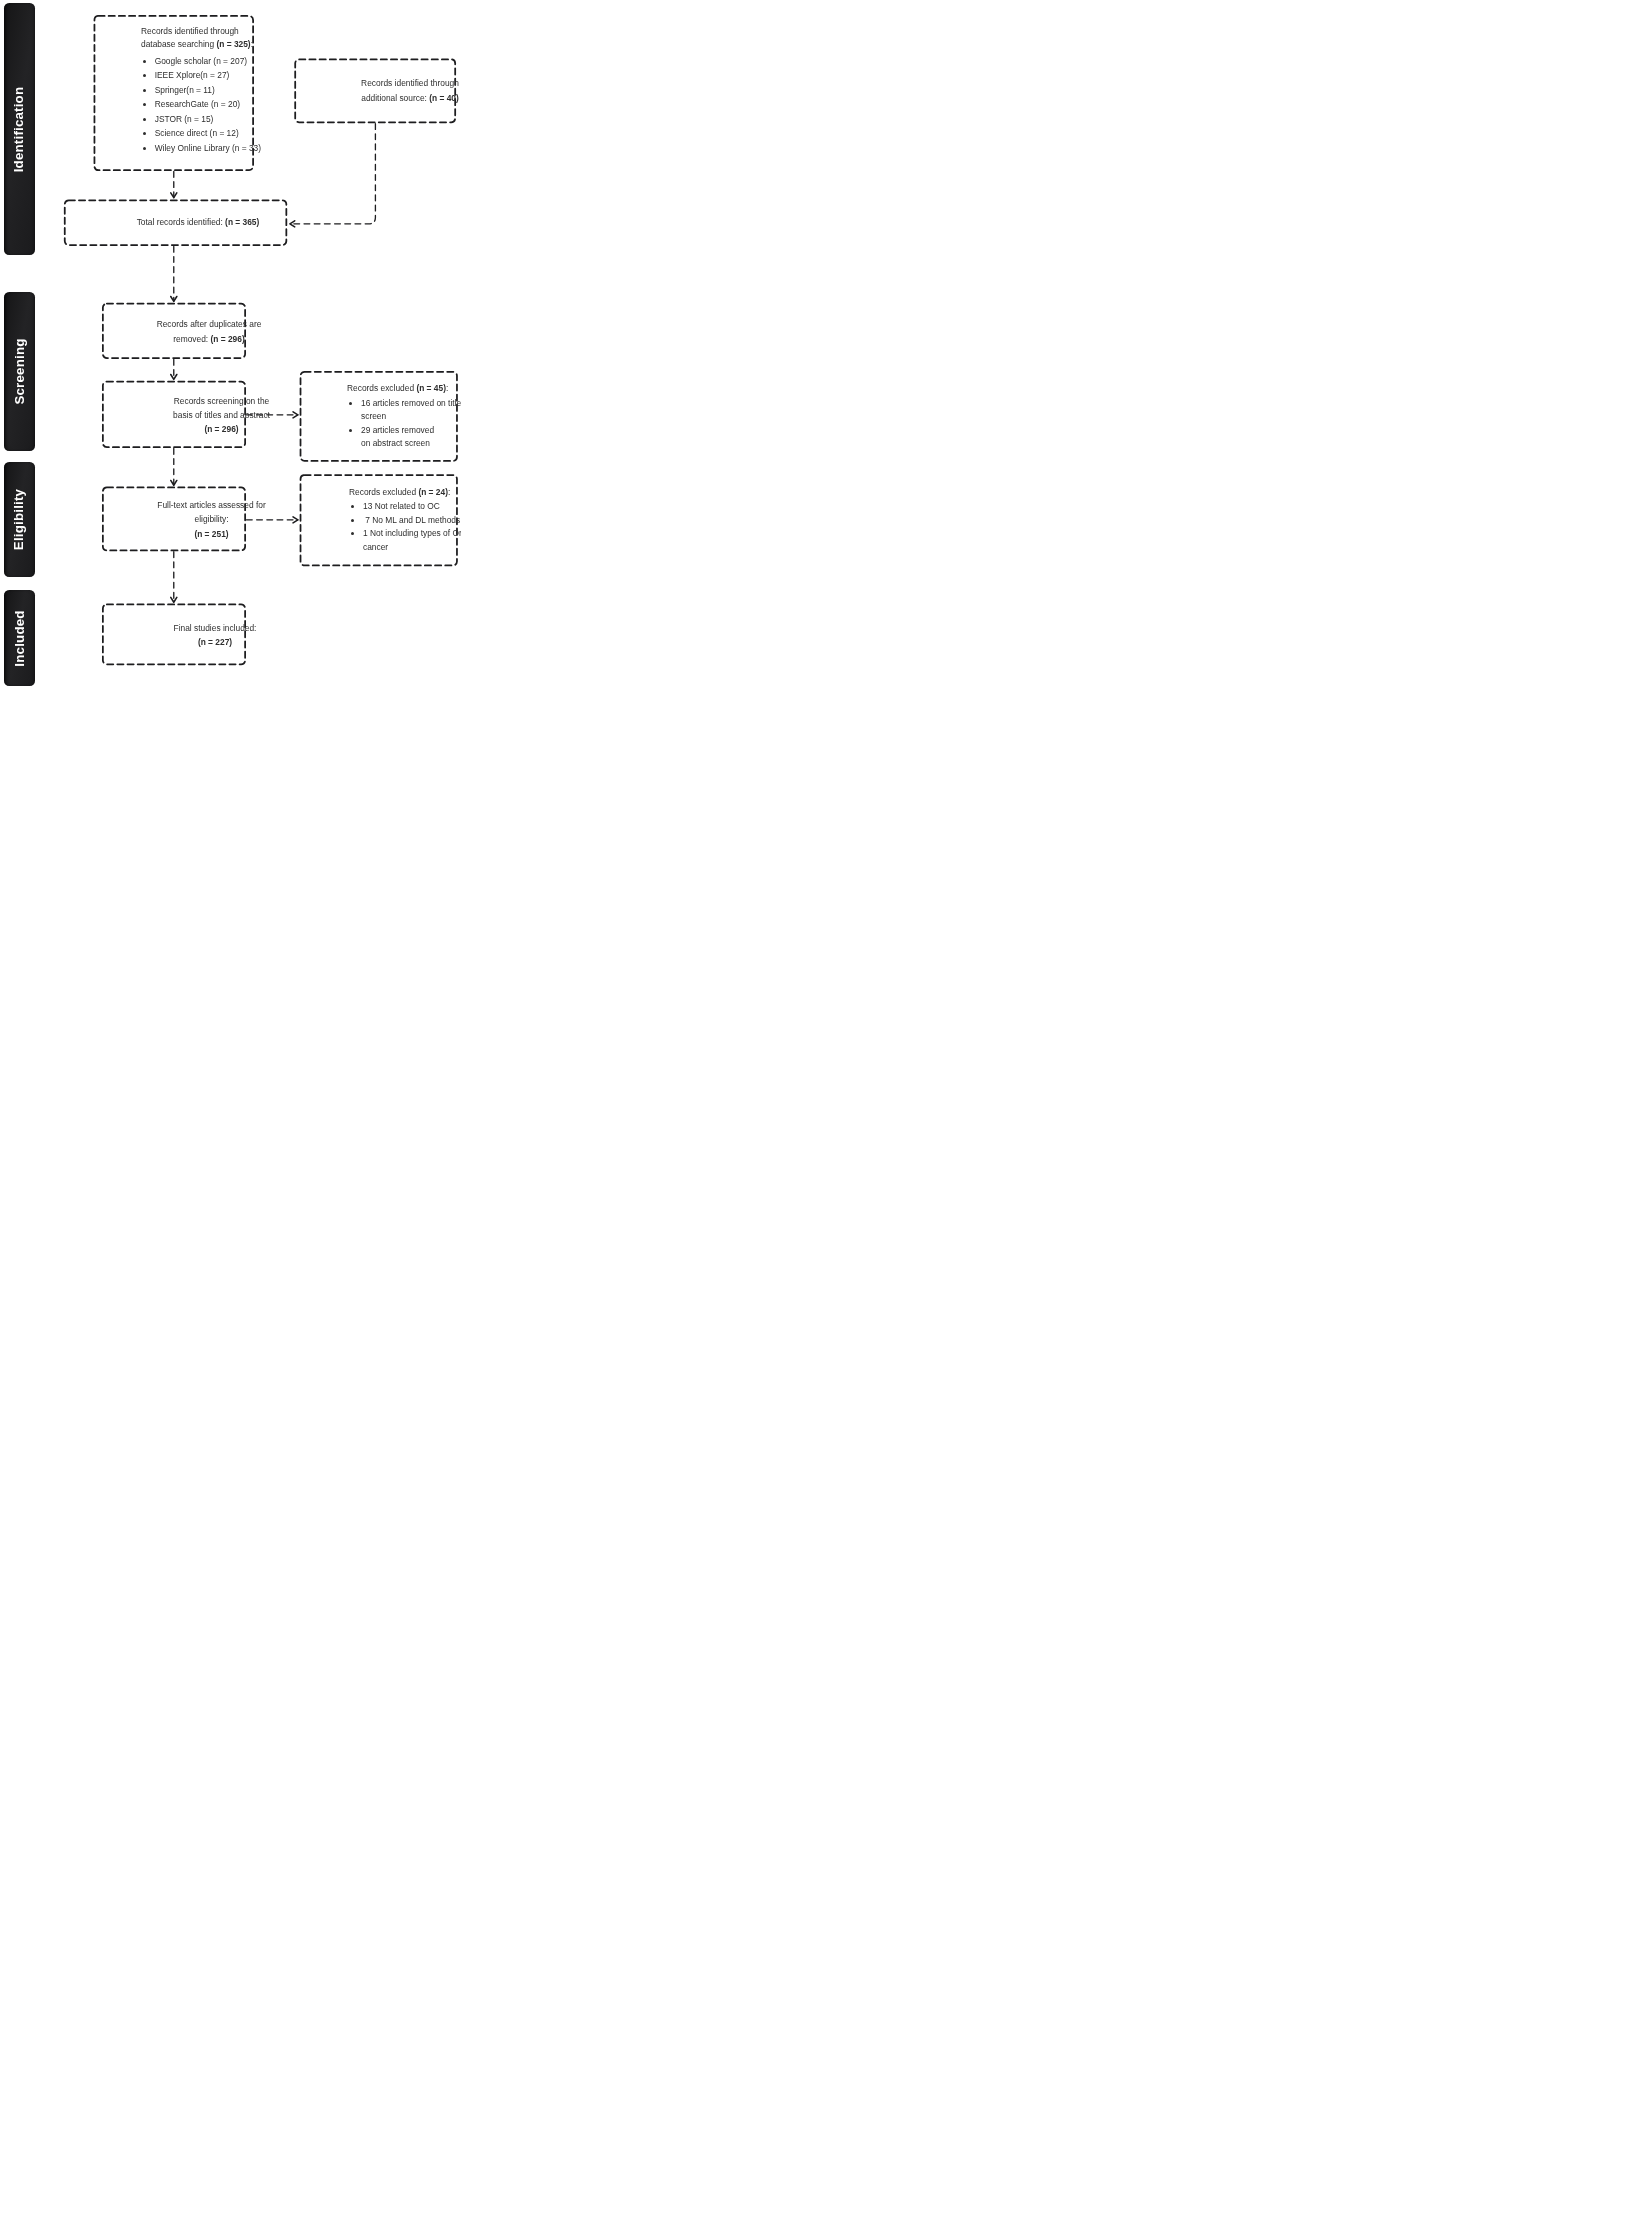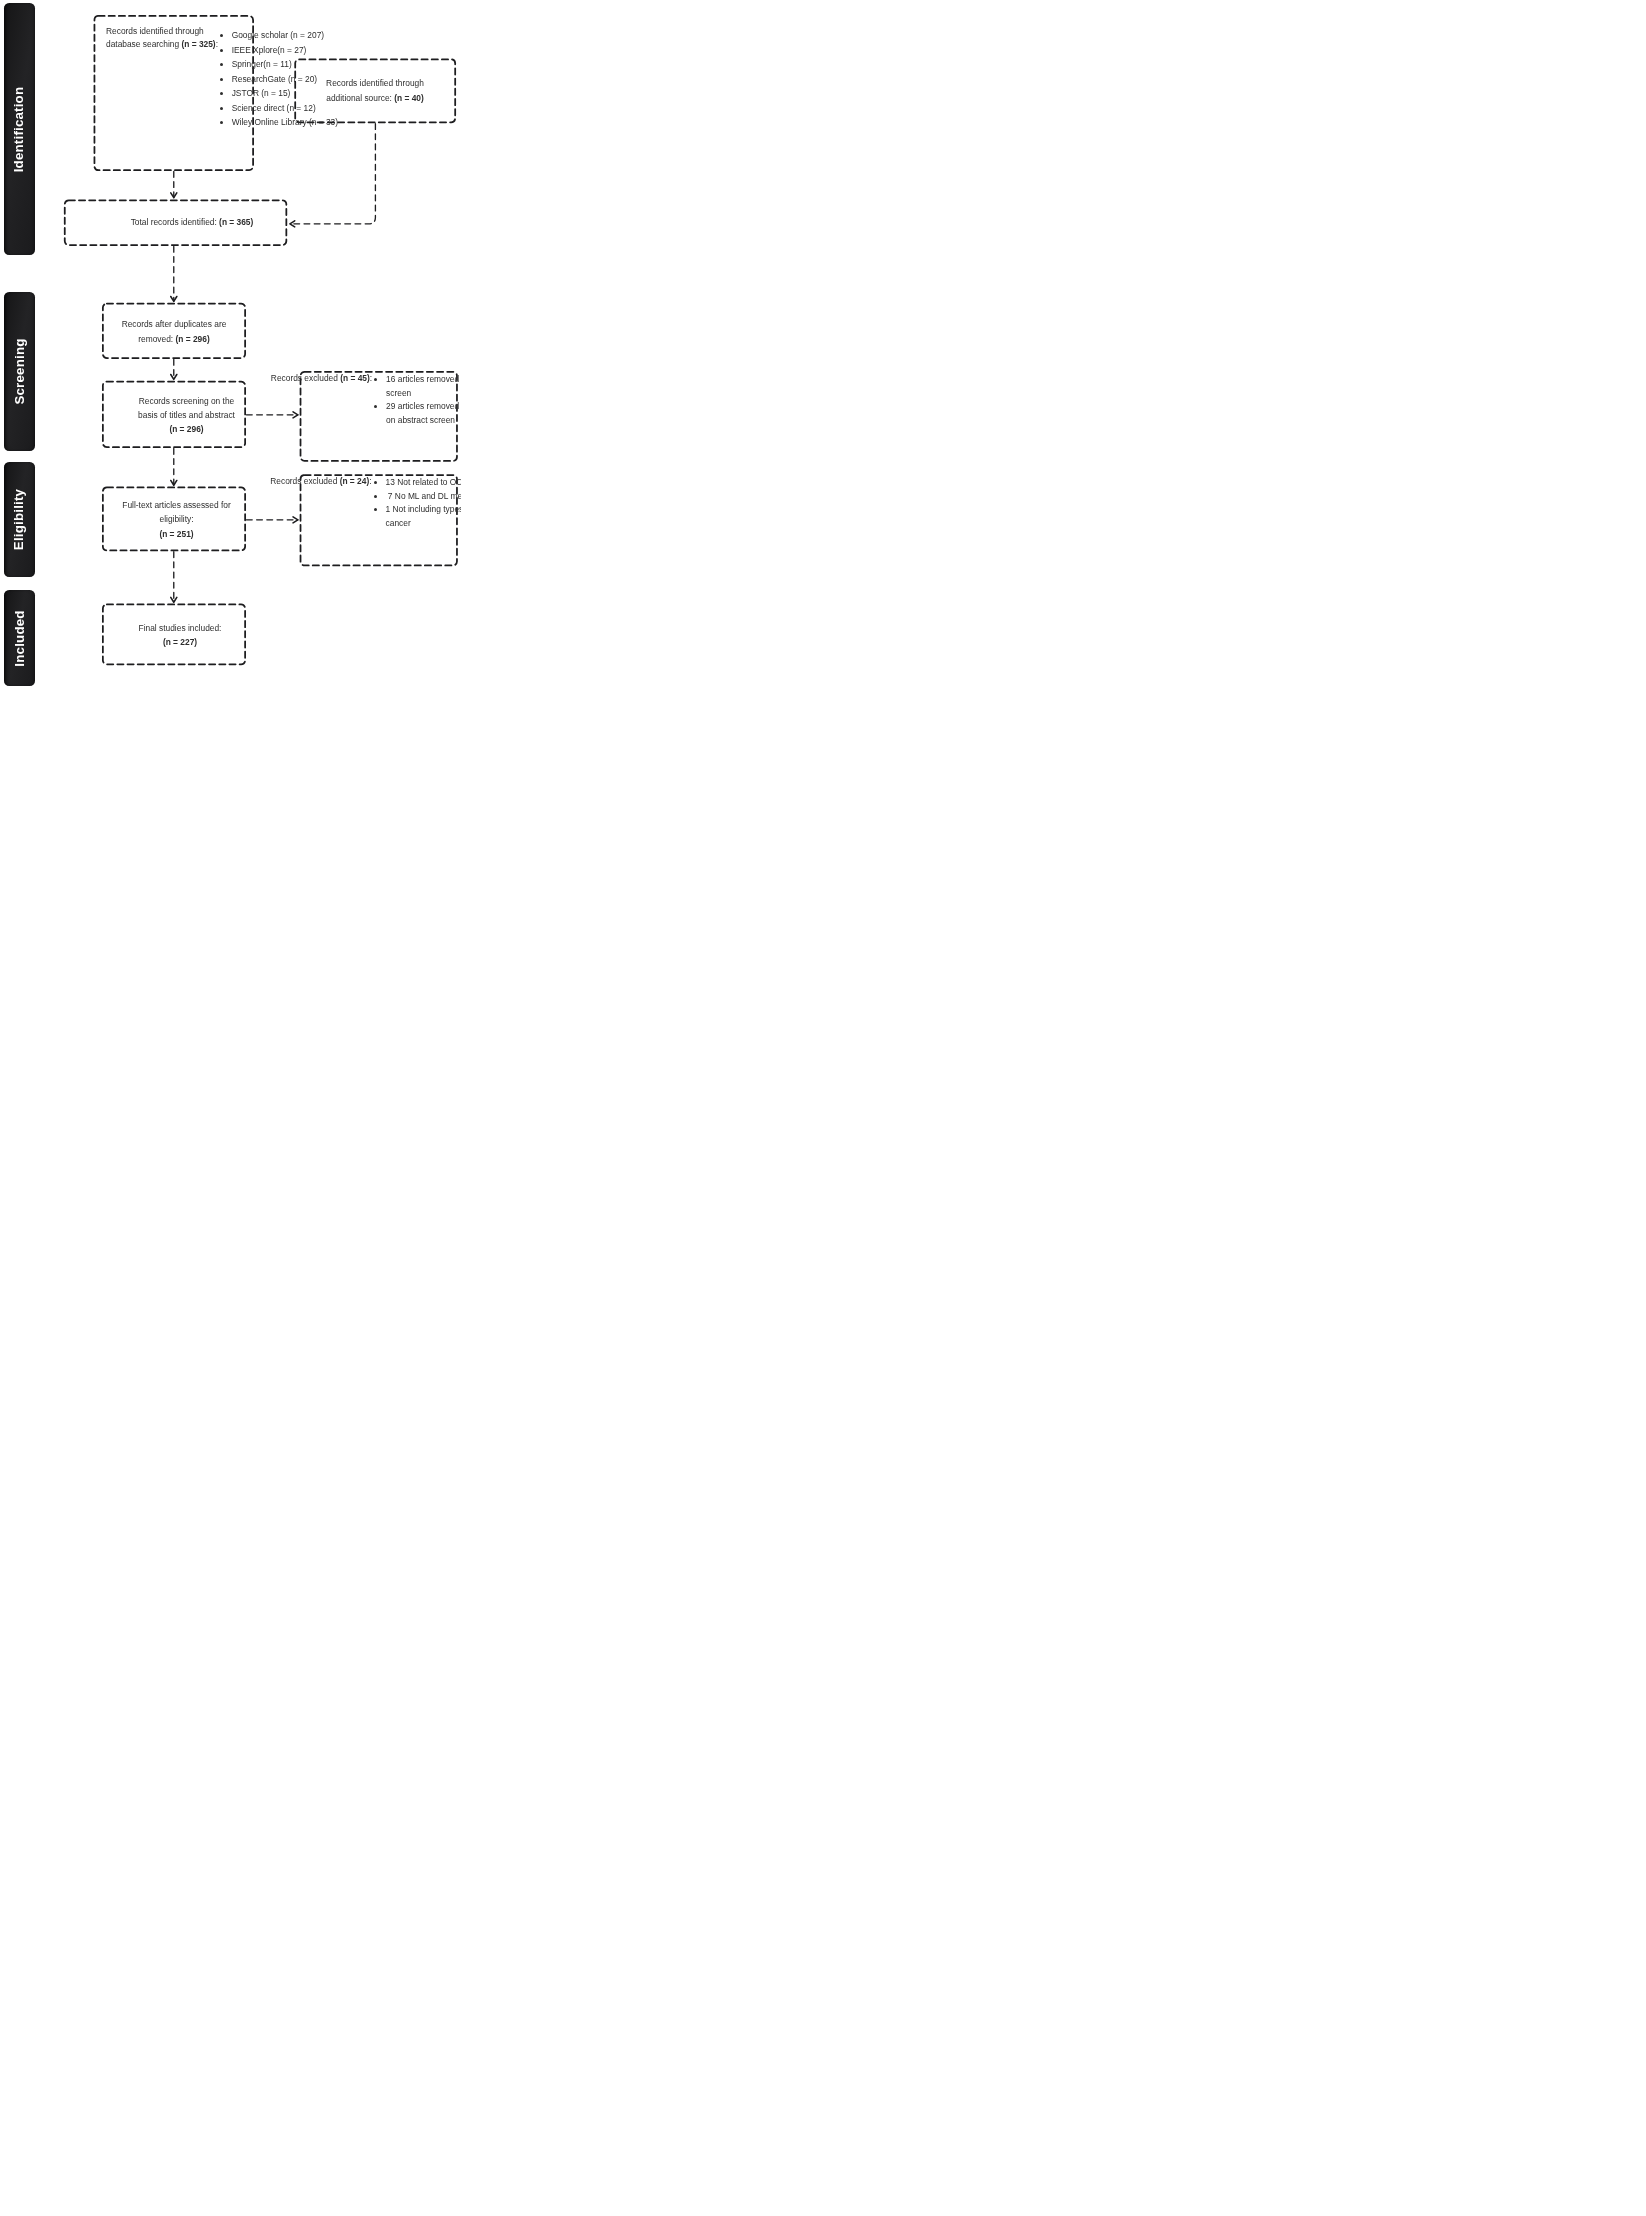--- a/index.html
+++ b/index.html
@@ -15,23 +15,23 @@
     background:linear-gradient(100deg,#151516 0%,#232325 45%,#1b1b1d 100%);
     box-shadow:inset 4px 0 4.4px -3.1px rgba(0,0,0,.9), inset -3.1px 0 4.4px -3.1px rgba(0,0,0,.65);
     display:flex;align-items:center;justify-content:center;overflow:visible;
   }
   .rail span{
     transform:rotate(-90deg);transform-origin:center;white-space:nowrap;
     color:#ffffff;font-weight:700;font-size:13.3px;letter-spacing:0.2px;
   }
   
   .box{
-    position:absolute;box-sizing:border-box;display:flex;flex-direction:row;
+    position:absolute;box-sizing:border-box;display:flex;flex-direction:column;
     justify-content:center;align-items:center;text-align:center;
-    font-size:8.4px;color:#2e2e2e;
+    font-size:8.4px;color:#2e2e2e;margin-left:35px;
   }
   .box .ln{white-space:nowrap;line-height:1.7;}
   .b{font-weight:700;}
   .box.left{align-items:flex-start;text-align:left;}
   #box-database{justify-content:flex-start;padding:8.9px 4.4px 0 12px;}
   #box-database .title .ln{line-height:1.52;}
   #box-database ul{margin:3.1px 0 0 0;padding-left:13.7px;}
   #box-database li{white-space:pre;line-height:1.73;}
   .sidebox{padding-left:11px;padding-right:12px;}
   .sidebox .title .ln{line-height:1.62;}
@@ -103,21 +103,21 @@
       </ul>
   </div>
 
   <div class="box" style="left:295px;top:59px;width:160px;height:63px">
     <div>
         <div class="ln"><span>Records identified through</span></div>
         <div class="ln"><span>additional source: </span><span class="b">(n = 40)</span></div>
       </div>
   </div>
 
-  <div class="box" style="left:81px;top:200px;width:222px;height:45px">
+  <div class="box" style="left:52px;top:200px;width:222px;height:45px">
     <div>
         <div class="ln"><span>Total records identified: </span><span class="b">(n = 365)</span></div>
       </div>
   </div>
 
   <div class="box" style="left:103px;top:304px;width:142px;height:55px">
     <div>
         <div class="ln"><span>Records after duplicates are</span></div>
         <div class="ln"><span>removed: </span><span class="b">(n = 296)</span></div>
       </div>

